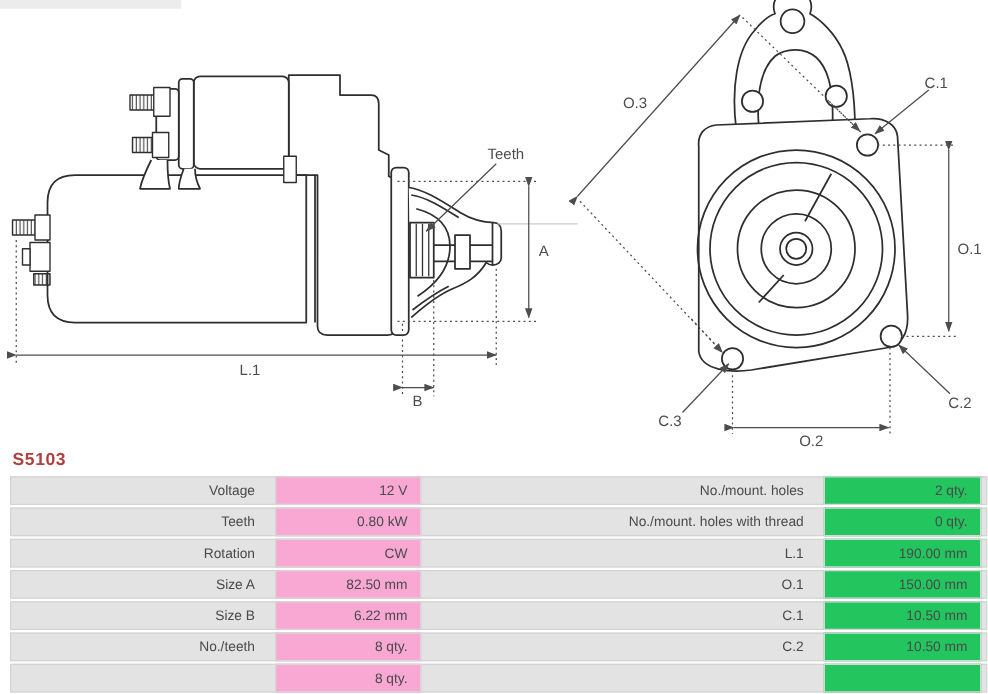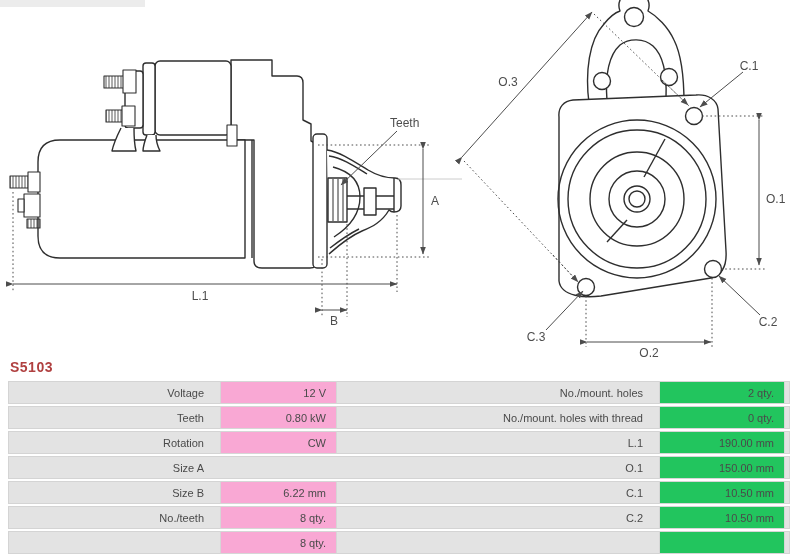--- a/index.html
+++ b/index.html
@@ -182,20 +182,21 @@
 
     <div class="spec-row">
       <div class="cell val1">CW</div>
       <div class="cell lbl1">Rotation</div>
       <div class="cell lbl2">L.1</div>
       <div class="cell val2">190.00 mm</div>
     </div>
 
     <div class="spec-row">
       <div class="cell lbl1">Size A</div>
+      <div class="cell val1">82.50 mm</div>
       <div class="cell lbl2">O.1</div>
       <div class="cell val2">150.00 mm</div>
     </div>
 
     <div class="spec-row">
       <div class="cell lbl1">Size B</div>
       <div class="cell val1">6.22 mm</div>
       <div class="cell lbl2">C.1</div>
       <div class="cell val2">10.50 mm</div>
     </div>

